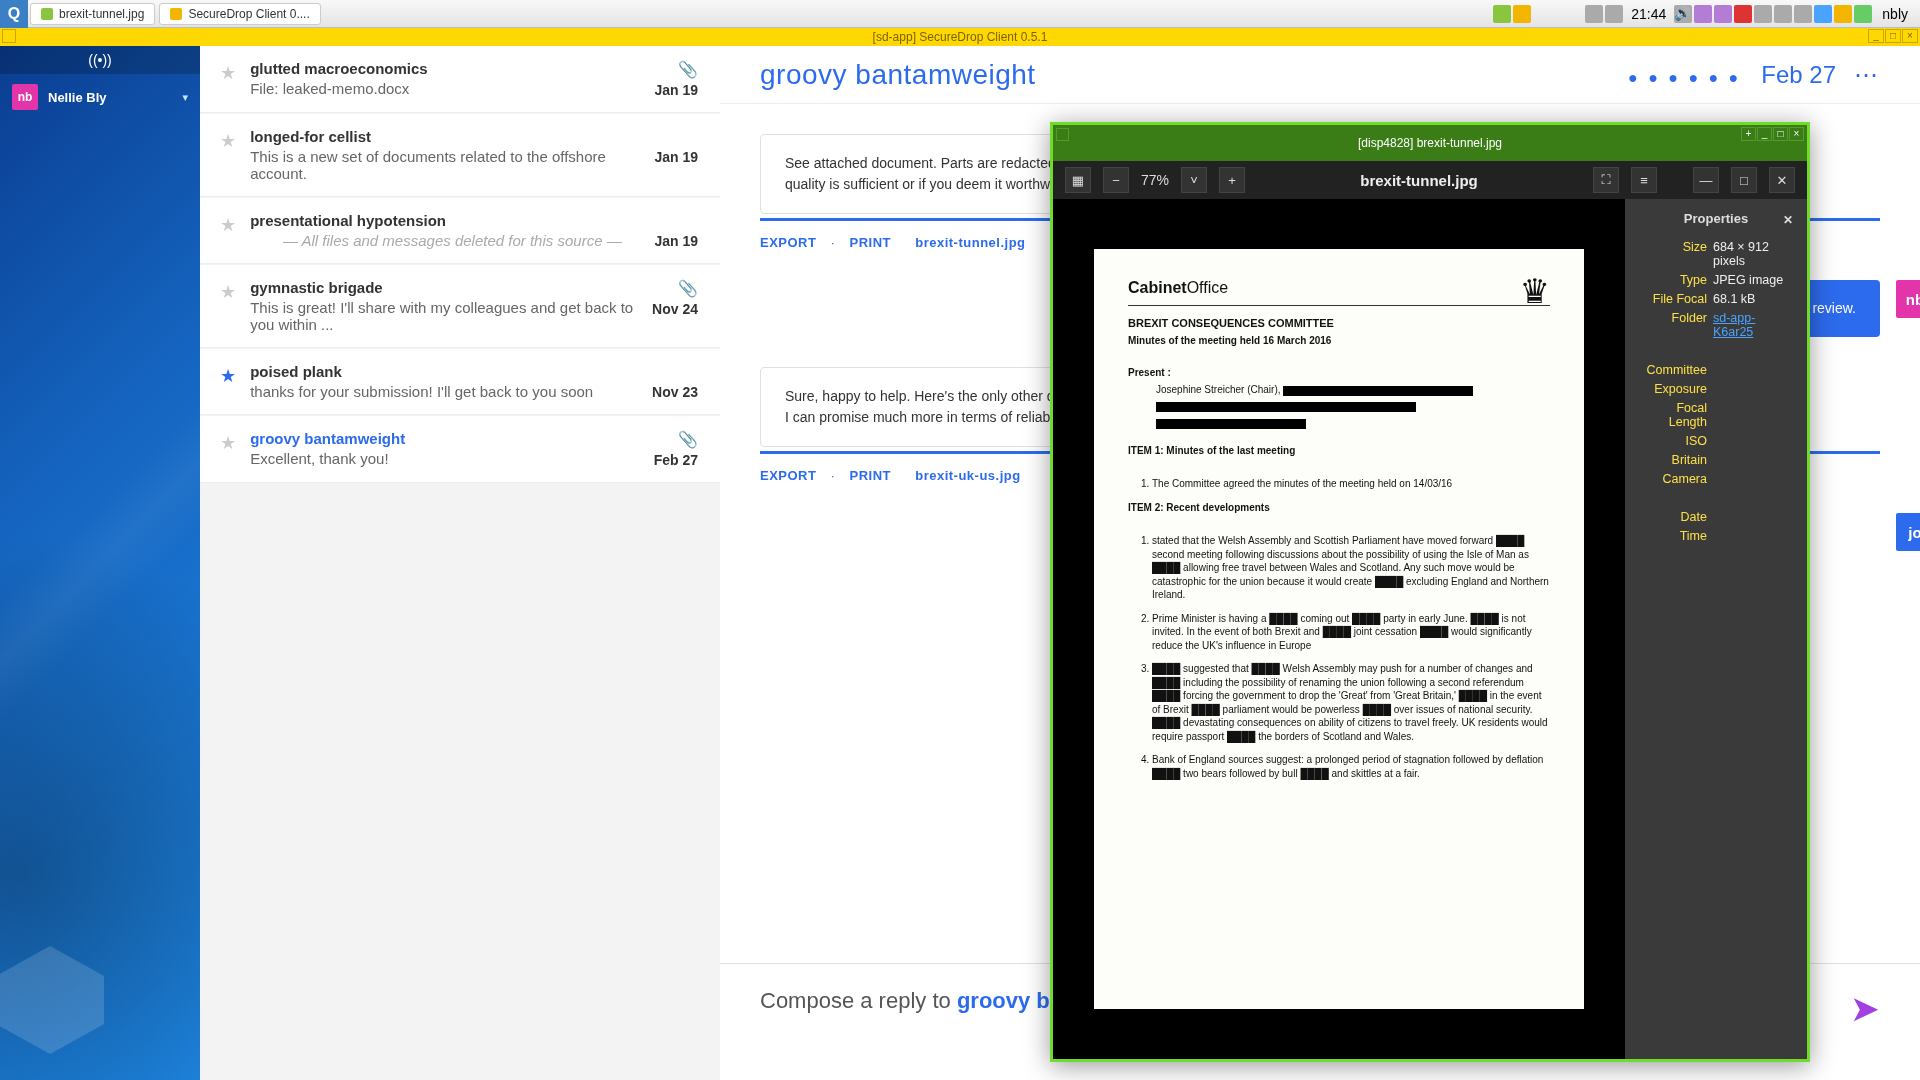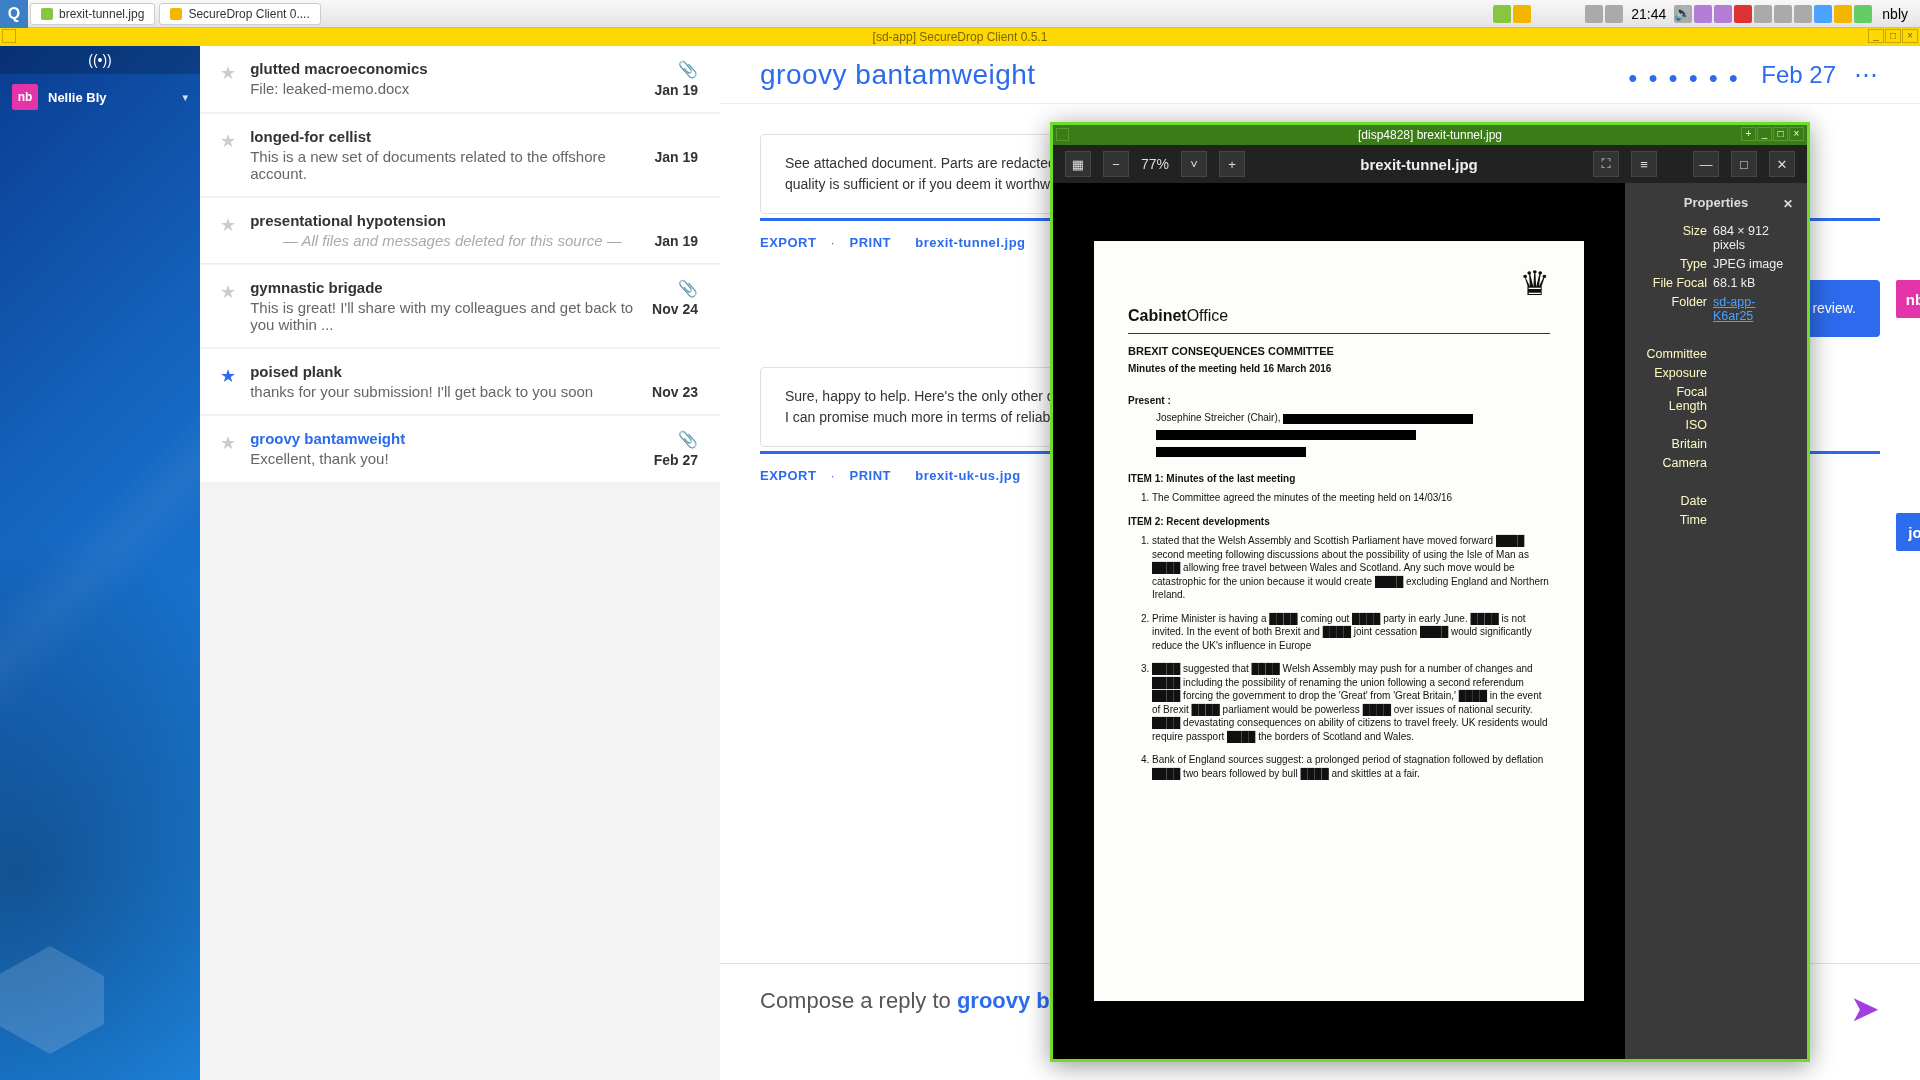--- a/index.html
+++ b/index.html
@@ -74,45 +74,45 @@
 .msg.jo .msg-avatar { right:-54px; top:0; background:#2c6bed; }
 
 
 .compose { border-top:1px solid #e0e0e0; padding:24px 40px 50px; display:flex; align-items:flex-start; }
 .compose .prompt { font-size:22px; color:#555; font-weight:300; }
 .compose .prompt b { color:#2c6bed; font-weight:700; }
 .compose .send { margin-left:auto; color:#a23fe0; font-size:36px; align-self:flex-end; }
 
 
 .viewer { position:absolute; left:1050px; top:122px; width:760px; height:940px; border:3px solid #6fdc2b; background:#303030; box-shadow:0 4px 24px rgba(0,0,0,.4); display:flex; flex-direction:column; }
-.viewer .vt { height:20px; background:#3a7d17; color:#fff; font-size:12px; display:flex; align-items:center; justify-content:center; position:relative; }
+.viewer .vt { height:36px; background:#3a7d17; color:#fff; font-size:12px; display:flex; align-items:center; justify-content:center; position:relative; }
 .viewer .vt .vb { position:absolute; right:3px; top:2px; display:flex; gap:1px; }
 .viewer .vt .vb span { width:15px;height:14px;background:#3a7d17;border:1px solid #569a2e;font-size:10px;text-align:center;line-height:12px; }
 .viewer .vt .vl { position:absolute; left:3px; top:3px; width:13px;height:13px;border:1px solid #569a2e; }
 .viewer .tb { height:38px; background:#222; display:flex; align-items:center; padding:0 12px; gap:12px; color:#ddd; }
 .viewer .tb .tbtn { width:26px;height:26px;background:#333;border:1px solid #444;display:flex;align-items:center;justify-content:center;font-size:13px; }
 .viewer .tb .zoom { font-size:14px; }
 .viewer .tb .fname { flex:1; text-align:center; font-size:15px; font-weight:600; color:#eee; }
 .viewer .main { flex:1; display:flex; background:#000; }
 .viewer .doc { flex:1; display:flex; align-items:center; justify-content:center; padding:30px 10px; }
 .viewer .page { width:490px; background:#fdfdfa; padding:28px 34px; font-size:10px; color:#111; line-height:1.35; position:relative; min-height:760px; }
-.viewer .page .co { font-size:16px; font-weight:300;margin-top:36px; }
+.viewer .page .co { font-size:16px; font-weight:300; }
 .viewer .page .co b { font-weight:700; }
 .viewer .page .crest { position:absolute; right:34px; top:20px; font-size:34px; }
 .viewer .page hr { margin:6px 0 10px; border:none; border-top:1px solid #333; }
 .viewer .page .h1 { font-weight:700; font-size:11px; margin-top:6px; }
 .viewer .page .h2 { font-weight:700; font-size:10px; margin-top:4px; }
 .viewer .page .blk { display:inline-block; background:#000; height:10px; vertical-align:middle; }
-.viewer .page ol { margin-left:24px; margin-top:6px; }
+.viewer .page ol { margin-left:24px; margin-top:20px; }
 .viewer .page li { margin-bottom:10px; }
 .viewer .props { width:182px; background:#3a3a3a; color:#ddd; padding:12px 14px; font-size:13px; }
 .viewer .props .ph { text-align:center; font-weight:600; margin-bottom:14px; position:relative; }
 .viewer .props .ph .x { position:absolute; right:0; top:2px; font-size:12px; }
 .viewer .props .row { display:flex; margin:5px 0; font-size:12.5px; }
-.viewer .props .row .k { width:74px; text-align:right; color:#fef9c3; padding-right:6px; }
+.viewer .props .row .k { width:74px; text-align:right; color:#fde047; padding-right:6px; }
 .viewer .props .row .v { flex:1; color:#eee; }
 .viewer .props .row .v a { color:#4aa3ff; text-decoration:underline; }
 .viewer .props .gap { height:14px; }
 </style>
 </head>
 <body>
 
 <div class="taskbar">
   <div class="q-icon">Q</div>
   <div class="tab">

